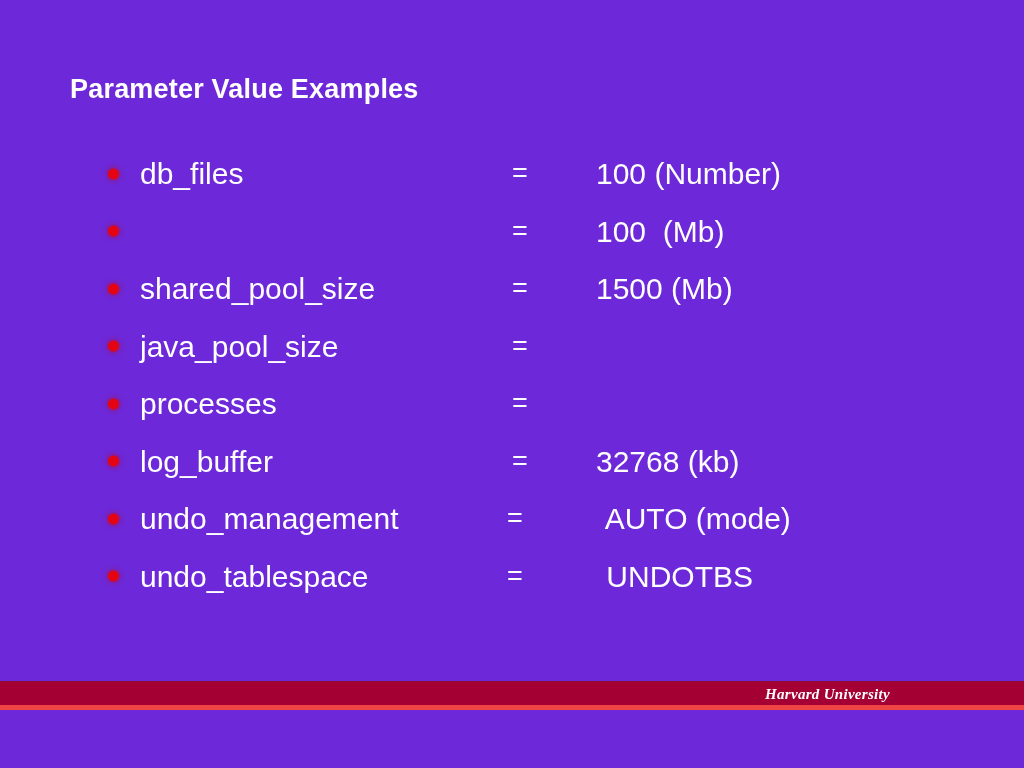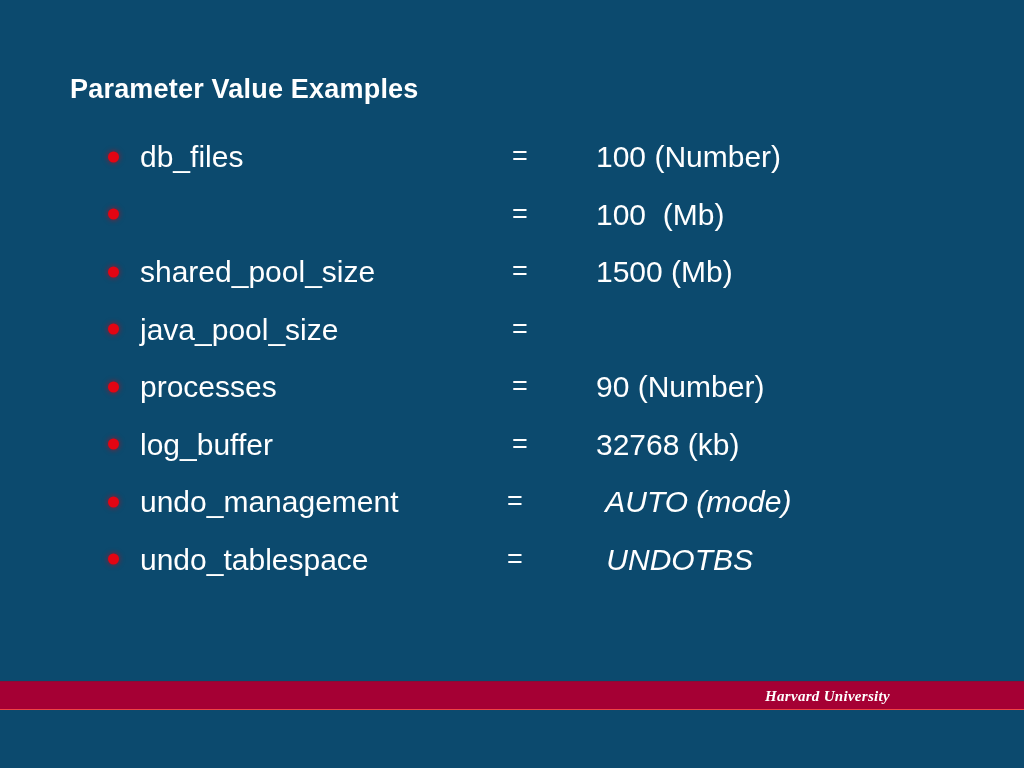--- a/index.html
+++ b/index.html
@@ -12,40 +12,40 @@
     height: 768px;
     background: #000000;
     font-family: "Liberation Sans", sans-serif;
     overflow: hidden;
     position: relative;
   }
 
   #slide {
     position: absolute;
     inset: 0;
-    background: #0c4a6e;
+    background: #6d28d9;
   }
 
   
   #slide-title {
     position: absolute;
     left: 70px;
     top: 74px;
     font-size: 27px;
     font-weight: bold;
     color: #ffffff;
     letter-spacing: 0.2px;
     white-space: nowrap;
   }
 
   
   #param-list {
     position: absolute;
     left: 0;
-    top: 128px;
+    top: 145px;
     width: 888px;
   }
 
   .param-row {
     position: relative;
     height: 57.5px;
     line-height: 57.5px;
   }
 
   .bullet-icon {
@@ -83,32 +83,32 @@
     color: #ffffff;
     white-space: pre;
   }
 
   
   .param-row .param-eq    { left: 512px; }
   .param-row .param-value { left: 554px; margin-left: 42px; }
 
   
   .param-row.tight .param-eq    { left: 507px; }
-  .param-row.tight .param-value { left: 556px; font-style: italic; }
+  .param-row.tight .param-value { left: 556px; }
 
   
   #footer-bar {
     position: absolute;
     left: 0;
     top: 681px;
     width: 1024px;
     height: 29px;
     background: #a50034;
     border-top: 1px solid #8c0b34;
-    border-bottom: 1px solid #ef4444;
+    border-bottom: 5px solid #ef4444;
     box-sizing: border-box;
   }
 
   #footer-label {
     position: absolute;
     right: 134px;
     top: 50%;
     transform: translateY(-50%);
     font-family: "Liberation Serif", serif;
     font-size: 15px;
@@ -151,21 +151,20 @@
     <div class="param-row">
       <span class="bullet-icon"></span>
       <span class="param-name">java_pool_size</span>
       <span class="param-eq">=</span>
     </div>
 
     <div class="param-row">
       <span class="bullet-icon"></span>
       <span class="param-name">processes</span>
       <span class="param-eq">=</span>
-      <span class="param-value">90 (Number)</span>
     </div>
 
     <div class="param-row">
       <span class="bullet-icon"></span>
       <span class="param-name">log_buffer</span>
       <span class="param-eq">=</span>
       <span class="param-value">32768 (kb)</span>
     </div>
 
     <div class="param-row tight">

